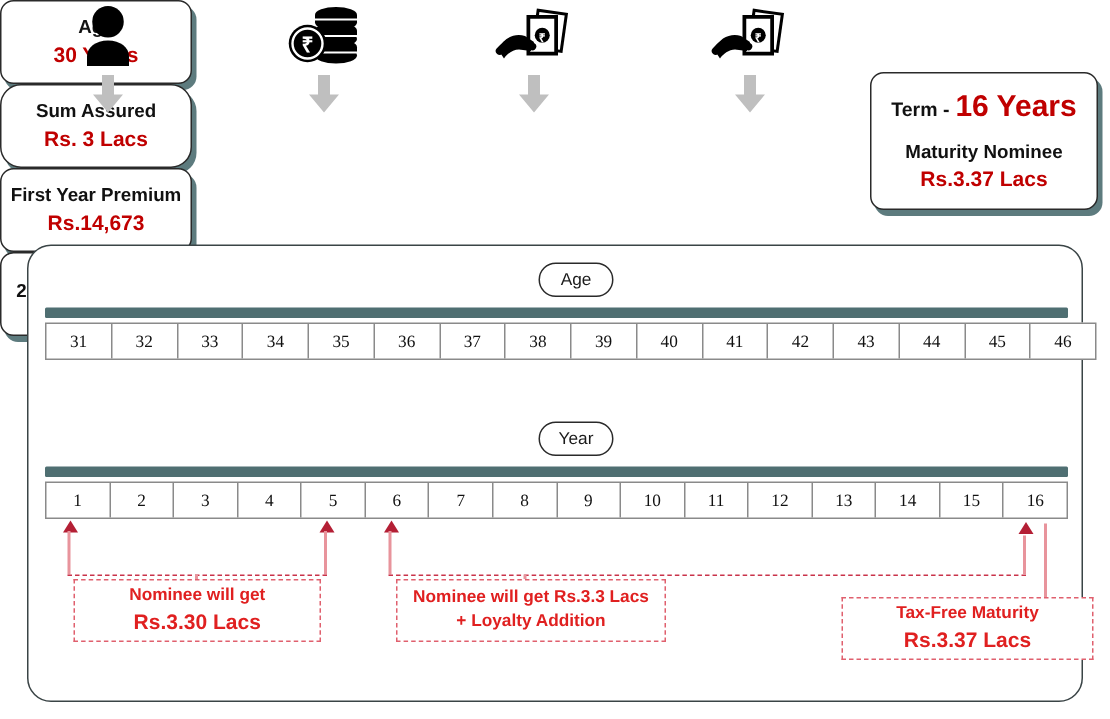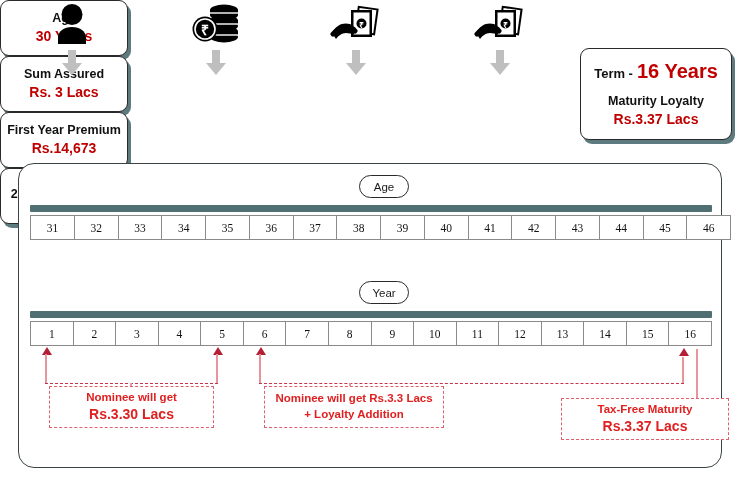--- a/index.html
+++ b/index.html
@@ -201,21 +201,21 @@
         <circle cx="15" cy="26" r="10" fill="none" stroke="#fff" stroke-width="1.6"></circle>
         <text x="15" y="31.5" font-family="'Liberation Serif',serif" font-size="14" font-weight="bold" fill="#fff" text-anchor="middle">₹</text>
       </svg>
     </div>
     <div class="arrow-down">
       <svg width="22" height="26" viewBox="0 0 22 26">
         <polygon points="7,0 15,0 15,13 21,13 11,25 1,13 7,13" fill="#bfbfbf"></polygon>
       </svg>
     </div>
   </div>
-  <div class="stat-card" style="left:152px;top:84px;width:128px;height:56px;">
+  <div class="stat-card" style="left:152px;top:84px;width:128px;height:56px;border-radius:14px;">
     <div class="card-label">Sum Assured</div>
     <div class="card-value">Rs. 3 Lacs</div>
   </div>
 
   <div class="top-col" style="left:292px;width:128px;">
     <div class="icon-wrap">
       <svg width="52" height="42" viewBox="0 0 52 42" aria-hidden="true">
         <rect x="26" y="4" width="21" height="27" fill="#000" transform="rotate(8 36 17)"></rect>
         <rect x="28" y="6" width="17" height="23" fill="#fff" transform="rotate(8 36 17)"></rect>
         <rect x="21" y="7" width="21" height="27" fill="#000"></rect>
@@ -261,21 +261,21 @@
     <div class="card-label">2nd year onwards</div>
     <div class="card-value small">Rs.14,357</div>
   </div>
 
   <div class="term-card" style="position:absolute;left:580px;top:48px;width:152px;height:92px;">
     <div class="term-line">
       <span class="lbl">Term  -</span>
       <span class="val">16 Years</span>
     </div>
     <div class="term-gap"></div>
-    <div class="card-label">Maturity Loyalty</div>
+    <div class="card-label">Maturity Nominee</div>
     <div class="card-value">Rs.3.37 Lacs</div>
   </div>
 </div>
 
 <div id="main-panel">
 
   <div class="pill" style="left:340px;top:11px;width:50px;height:23px;">Age</div>
 
   <div class="track-bar" style="left:11px;top:41px;width:682px;"></div>
 

